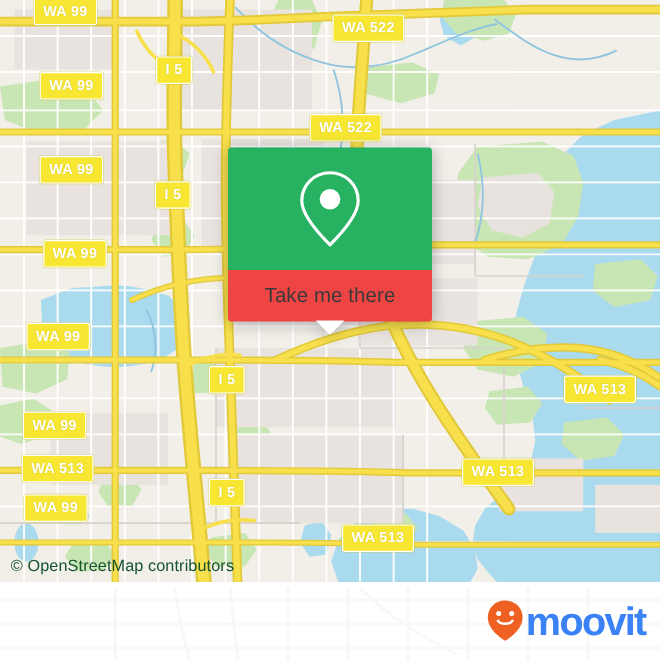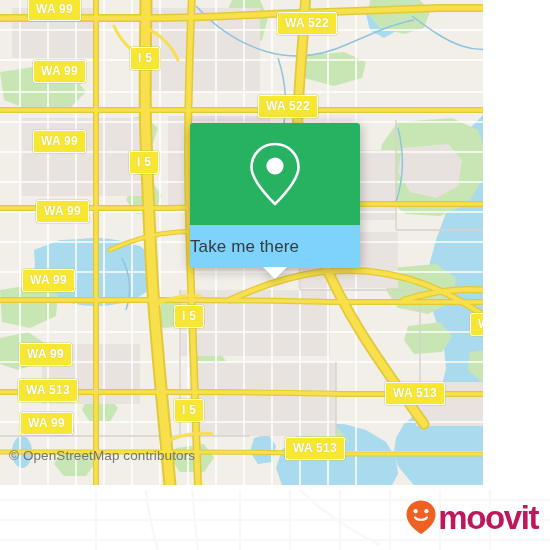--- a/index.html
+++ b/index.html
@@ -15,33 +15,33 @@
     width: 550px;
     height: 550px;
     overflow: hidden;
     background: #ffffff;
   }
 
   
   #map {
     position: absolute;
     left: 0; top: 0;
-    width: 483px;
+    width: 550px;
     height: 485px;
     overflow: hidden;
     background: #f2efe9;
   }
   #map svg { display: block; }
 
   .attribution {
     position: absolute;
     left: 9px;
-    bottom: 22px;
+    bottom: 6px;
     font-size: 13.5px;
-    color: #737373;
+    color: #14532d;
     letter-spacing: .1px;
     white-space: nowrap;
     z-index: 40;
   }
 
   
   .shield {
     position: absolute;
     z-index: 30;
     background: #f7e733;
@@ -70,25 +70,26 @@
   .callout-top {
     height: 102px;
     background: #27b262;
     border-radius: 3px 3px 0 0;
     display: flex;
     align-items: center;
     justify-content: center;
   }
   .callout-bottom {
     position: relative;
-    background: #7dd3fc;
+    background: #ef4444;
     border-radius: 0 0 3px 3px;
     height: 43px;
     display: flex;
     align-items: center;
+    justify-content: center;
   }
   .callout-label {
     font-size: 17px;
     color: #3a3a3a;
     letter-spacing: .1px;
   }
   .callout-tail {
     position: absolute;
     left: 50%;
     bottom: -11px;
@@ -131,21 +132,21 @@
     position: absolute;
     right: 12px;
     top: 14px;
     display: flex;
     align-items: center;
     z-index: 3;
   }
   .logo-word {
     font-size: 33px;
     font-weight: bold;
-    color: #be185d;
+    color: #3b82f6;
     letter-spacing: -1.4px;
     line-height: 1;
     margin-left: 1px;
   }
 </style>
 </head>
 <body>
 
 <div id="screen">
 

